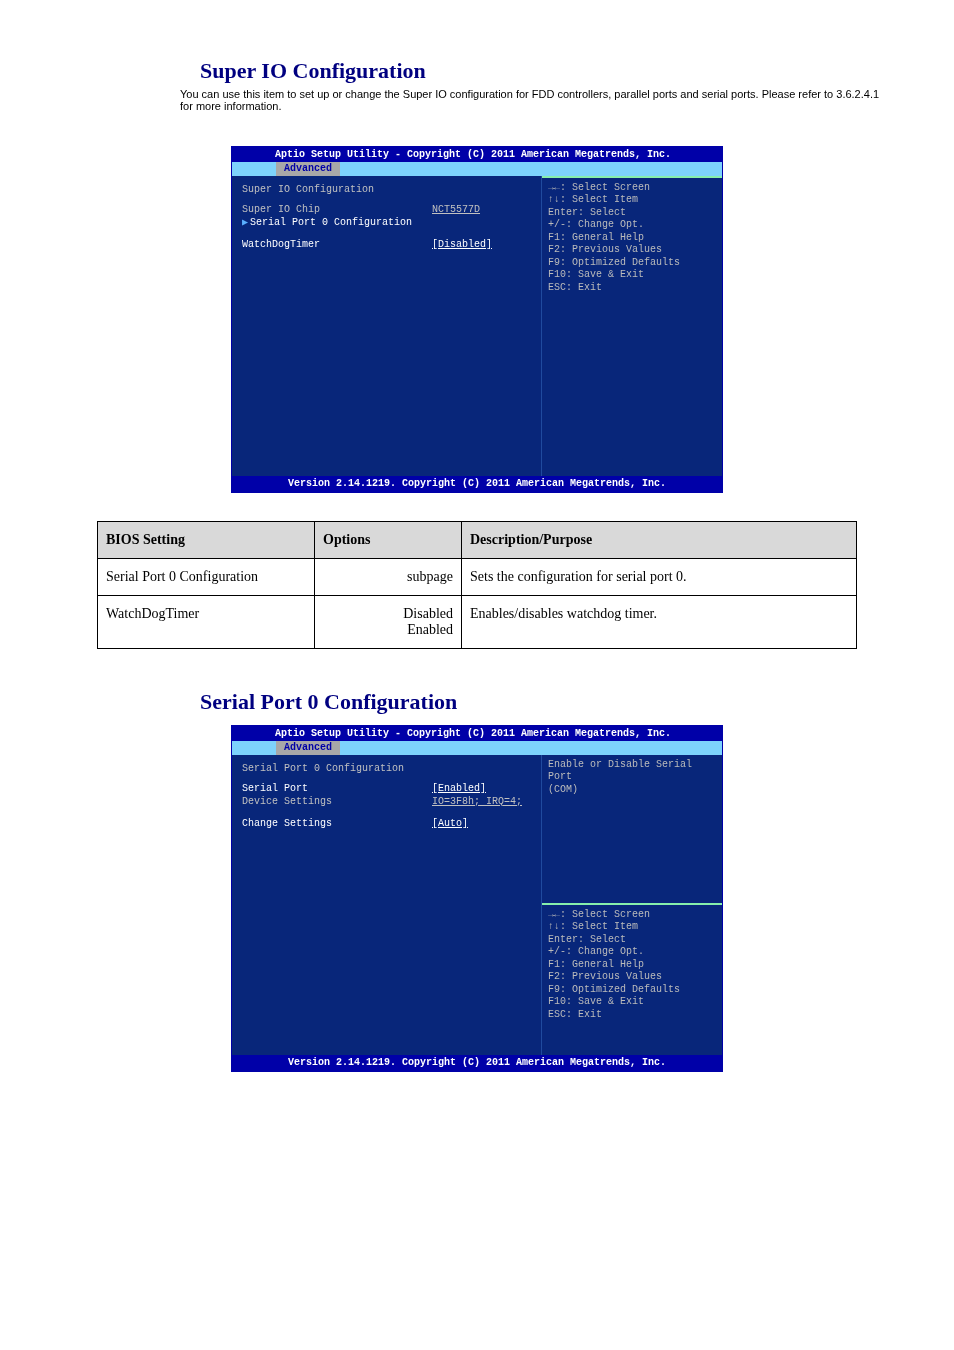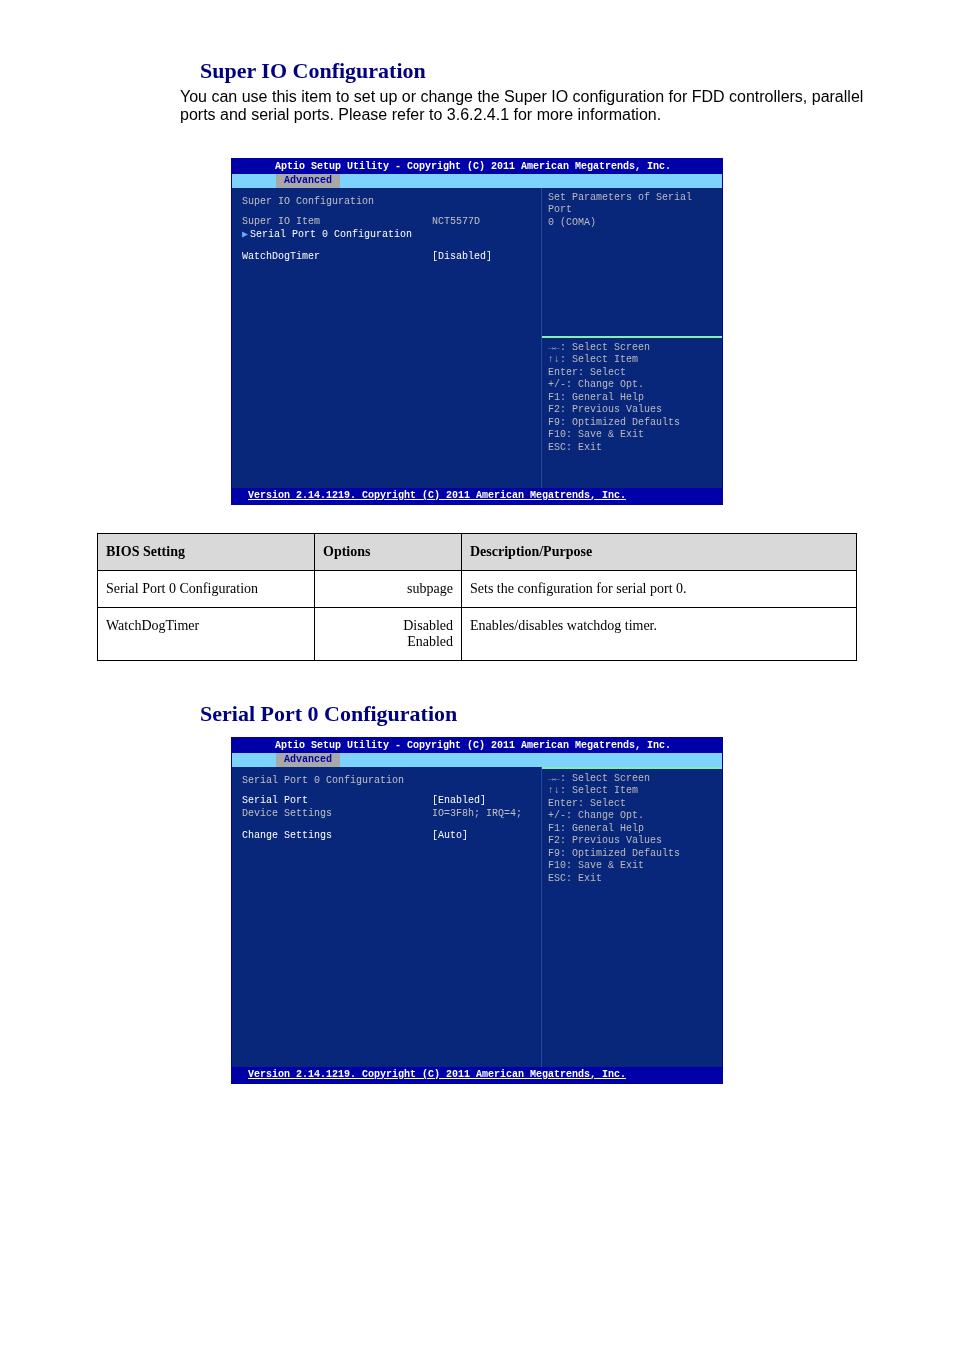--- a/index.html
+++ b/index.html
@@ -11,21 +11,21 @@
     box-sizing: border-box;
   }
   .page-heading {
     font-family: "Times New Roman", serif;
     font-size: 22px;
     font-weight: bold;
     color: #000080;
     margin: 18px 0 4px 140px;
   }
   .sub-caption {
-    font-size: 16px;
+    font-size: 11px;
     margin: 4px 0 34px 120px;
   }
   
   .bios-wrap {
     width: 490px;
     margin: 0 auto 28px auto;
     border: 1px solid #0000a8;
     background: #0000a8;
     font-family: "Lucida Console", "Courier New", monospace;
     font-size: 10px;
@@ -74,34 +74,34 @@
     color: #bbb;
     min-height: 140px;
   }
   .bios-right .hints {
     border-top: 2px solid #86efac;
     padding: 4px 6px 30px 6px;
     color: #bbb;
   }
   .bios-row { display: flex; }
   .bios-label { flex: 0 0 190px; }
-  .bios-value { flex: 1; white-space: nowrap; }
+  .bios-value { flex: 1; white-space: nowrap; text-decoration: underline; }
   .cgray { color: #c0c0c0; }
   .cwhite { color: #ffffff; }
   .sel-arrow {
     color: #5bb0ff;
     display: inline-block;
     width: 8px;
   }
   .bios-footer {
     background: #0000a8;
     color: #fff;
+    text-align: center;
     padding: 2px 16px;
     font-weight: bold;
-    text-decoration: underline;
   }
   
   table.opts {
     width: 760px;
     margin: 18px auto 40px auto;
     border-collapse: collapse;
     font-family: "Times New Roman", serif;
     font-size: 14px;
   }
   table.opts th, table.opts td {
@@ -127,38 +127,34 @@
   <div class="bios-tabrow">
     <div class="bios-tab">Advanced</div>
   </div>
   <div class="bios-body">
     <div class="bios-left">
       <div class="bios-row cgray" style="margin-bottom:8px;">
         <span class="bios-label">Super IO Configuration</span>
       </div>
 
       <div class="bios-row">
-        <span class="bios-label cgray">Super IO Item</span>
+        <span class="bios-label cgray">Super IO Chip</span>
         <span class="bios-value cgray">NCT5577D</span>
       </div>
       <div class="bios-row">
         <span class="sel-arrow">▶</span>
         <span class="bios-label cwhite" style="flex:0 0 182px;">Serial Port 0 Configuration</span>
       </div>
       <div class="bios-row" style="height:10px;"></div>
       <div class="bios-row">
         <span class="bios-label cwhite">WatchDogTimer</span>
         <span class="bios-value cwhite">[Disabled]</span>
       </div>
     </div>
     <div class="bios-right">
-      <div class="desc">
-        <div>Set Parameters of Serial Port</div>
-        <div>0  (COMA)</div>
-      </div>
       <div class="hints">
         <div>→←: Select Screen</div>
         <div>↑↓: Select Item</div>
         <div>Enter: Select</div>
         <div>+/-: Change Opt.</div>
         <div>F1: General Help</div>
         <div>F2: Previous Values</div>
         <div>F9: Optimized Defaults</div>
         <div>F10: Save &amp; Exit</div>
         <div>ESC: Exit</div>
@@ -211,20 +207,24 @@
         <span class="bios-label cgray">Device Settings</span>
         <span class="bios-value cgray">IO=3F8h; IRQ=4;</span>
       </div>
       <div class="bios-row" style="height:10px;"></div>
       <div class="bios-row">
         <span class="bios-label cwhite">Change Settings</span>
         <span class="bios-value cwhite">[Auto]</span>
       </div>
     </div>
     <div class="bios-right">
+      <div class="desc">
+        <div>Enable or Disable Serial Port</div>
+        <div>(COM)</div>
+      </div>
       <div class="hints">
         <div>→←: Select Screen</div>
         <div>↑↓: Select Item</div>
         <div>Enter: Select</div>
         <div>+/-: Change Opt.</div>
         <div>F1: General Help</div>
         <div>F2: Previous Values</div>
         <div>F9: Optimized Defaults</div>
         <div>F10: Save &amp; Exit</div>
         <div>ESC: Exit</div>

